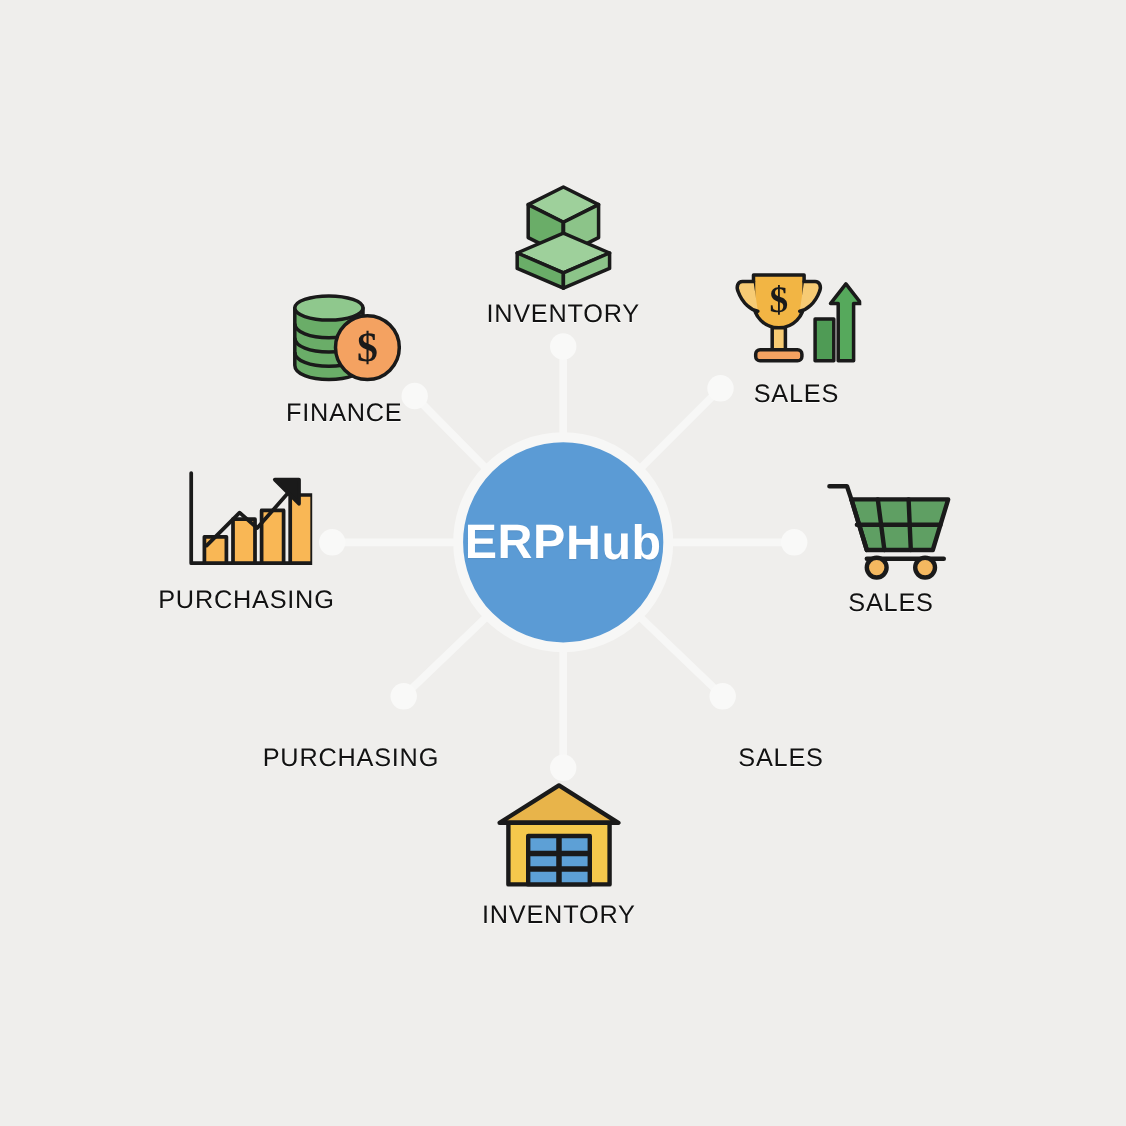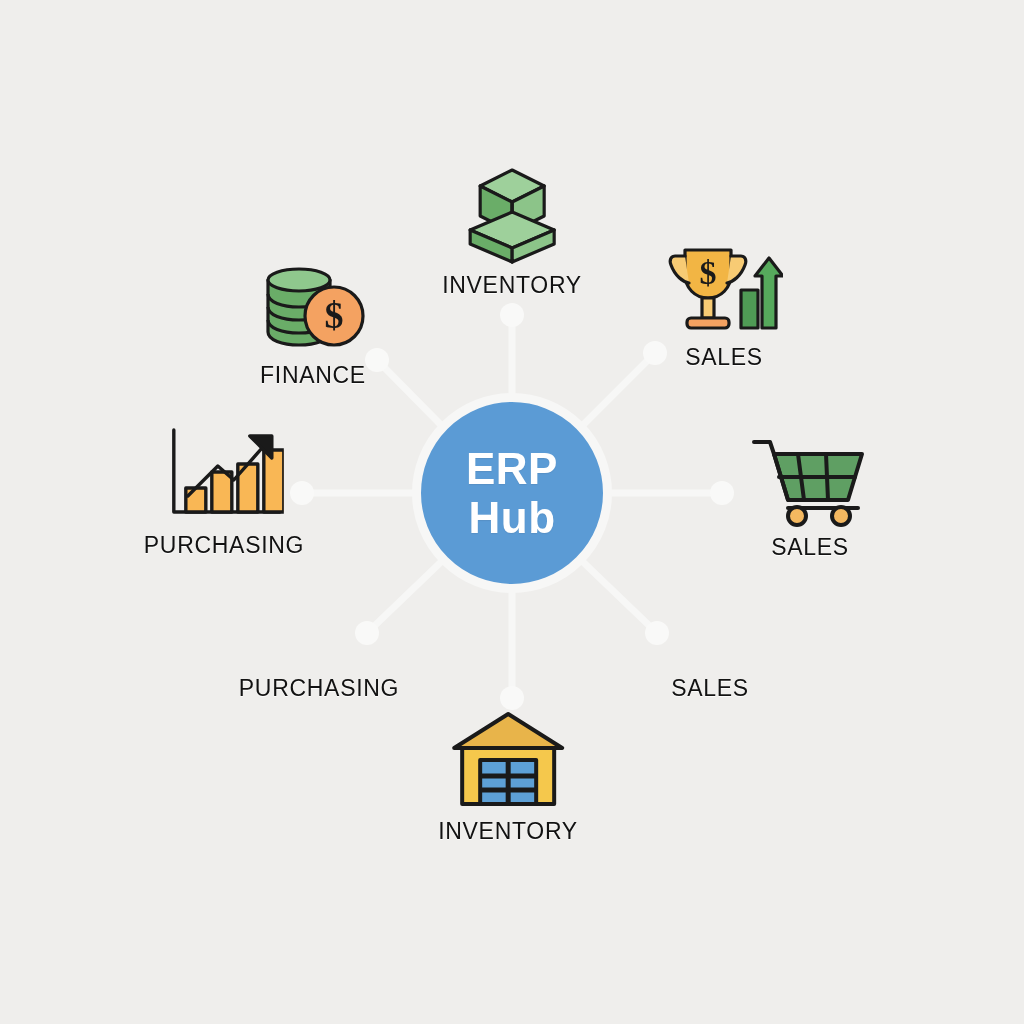--- a/index.html
+++ b/index.html
@@ -29,21 +29,20 @@
     position: absolute;
     left: 412px;
     top: 393px;
     width: 200px;
     height: 200px;
     border-radius: 50%;
     background: #5b9bd5;
     border: 9px solid #f7f7f6;
     box-sizing: border-box;
     display: flex;
-    flex-direction: column;
     align-items: center;
     justify-content: center;
     z-index: 5;
   }
   .hub-line {
     color: #ffffff;
     font-size: 44px;
     font-weight: bold;
     letter-spacing: 0.5px;
     line-height: 1.07;

